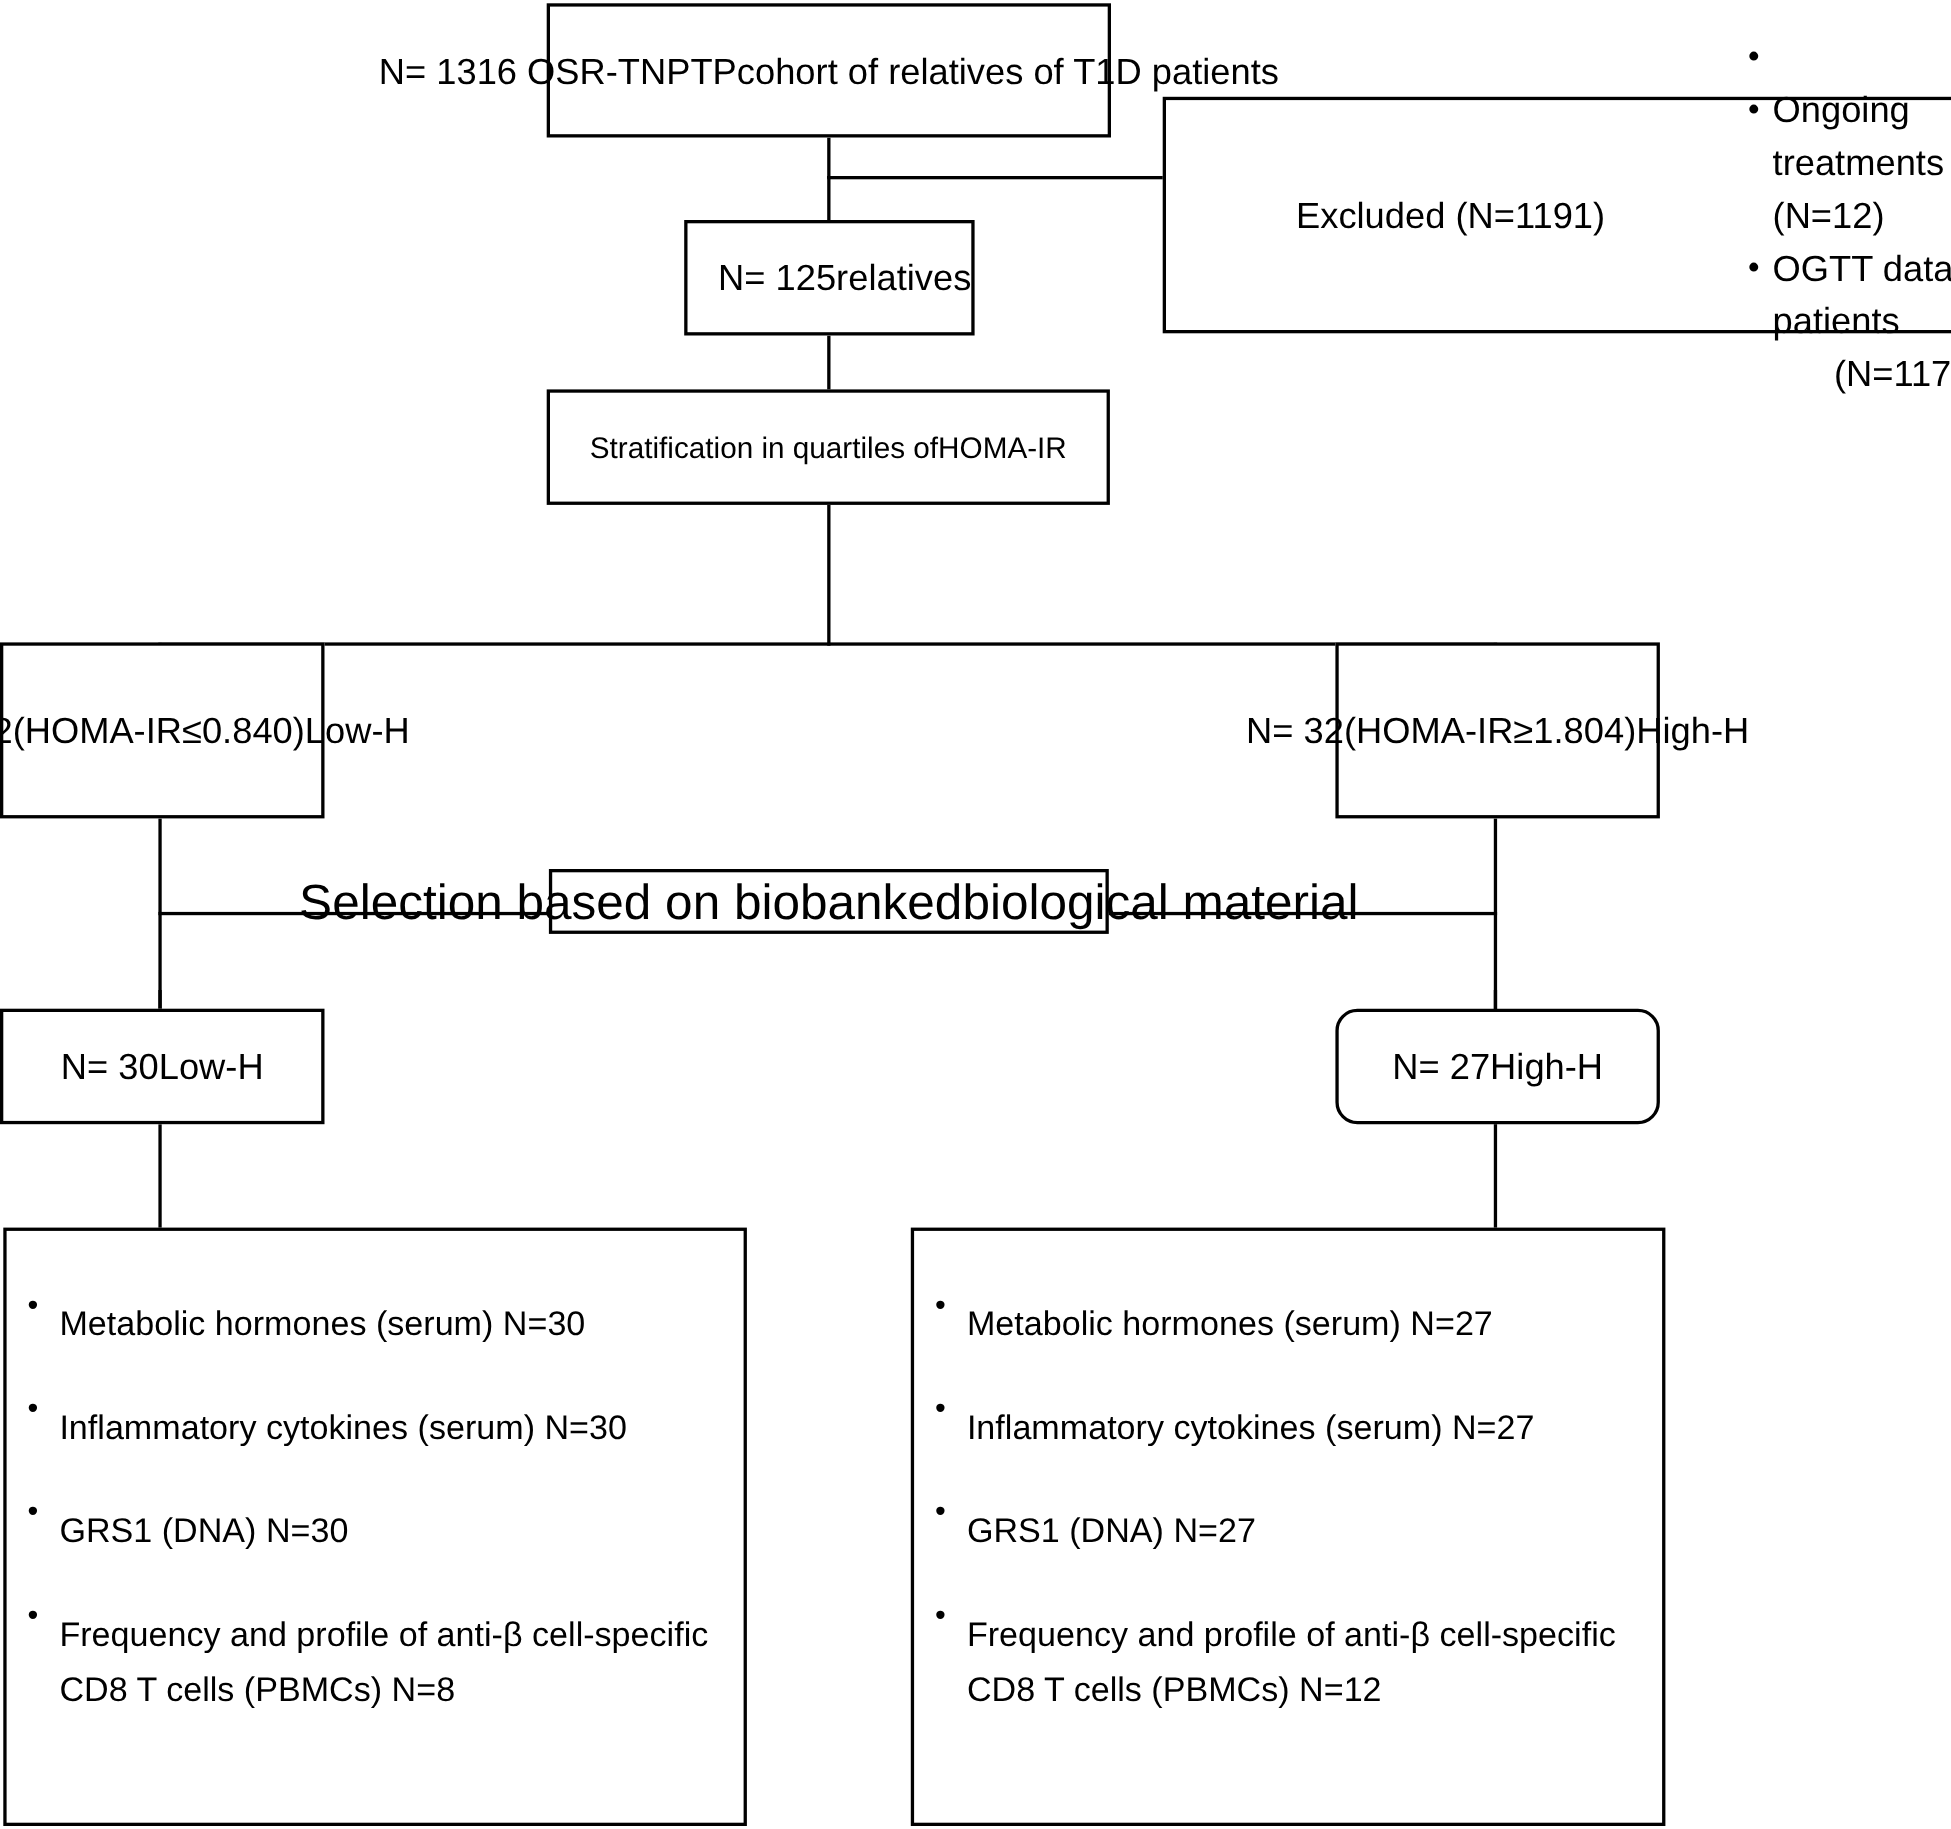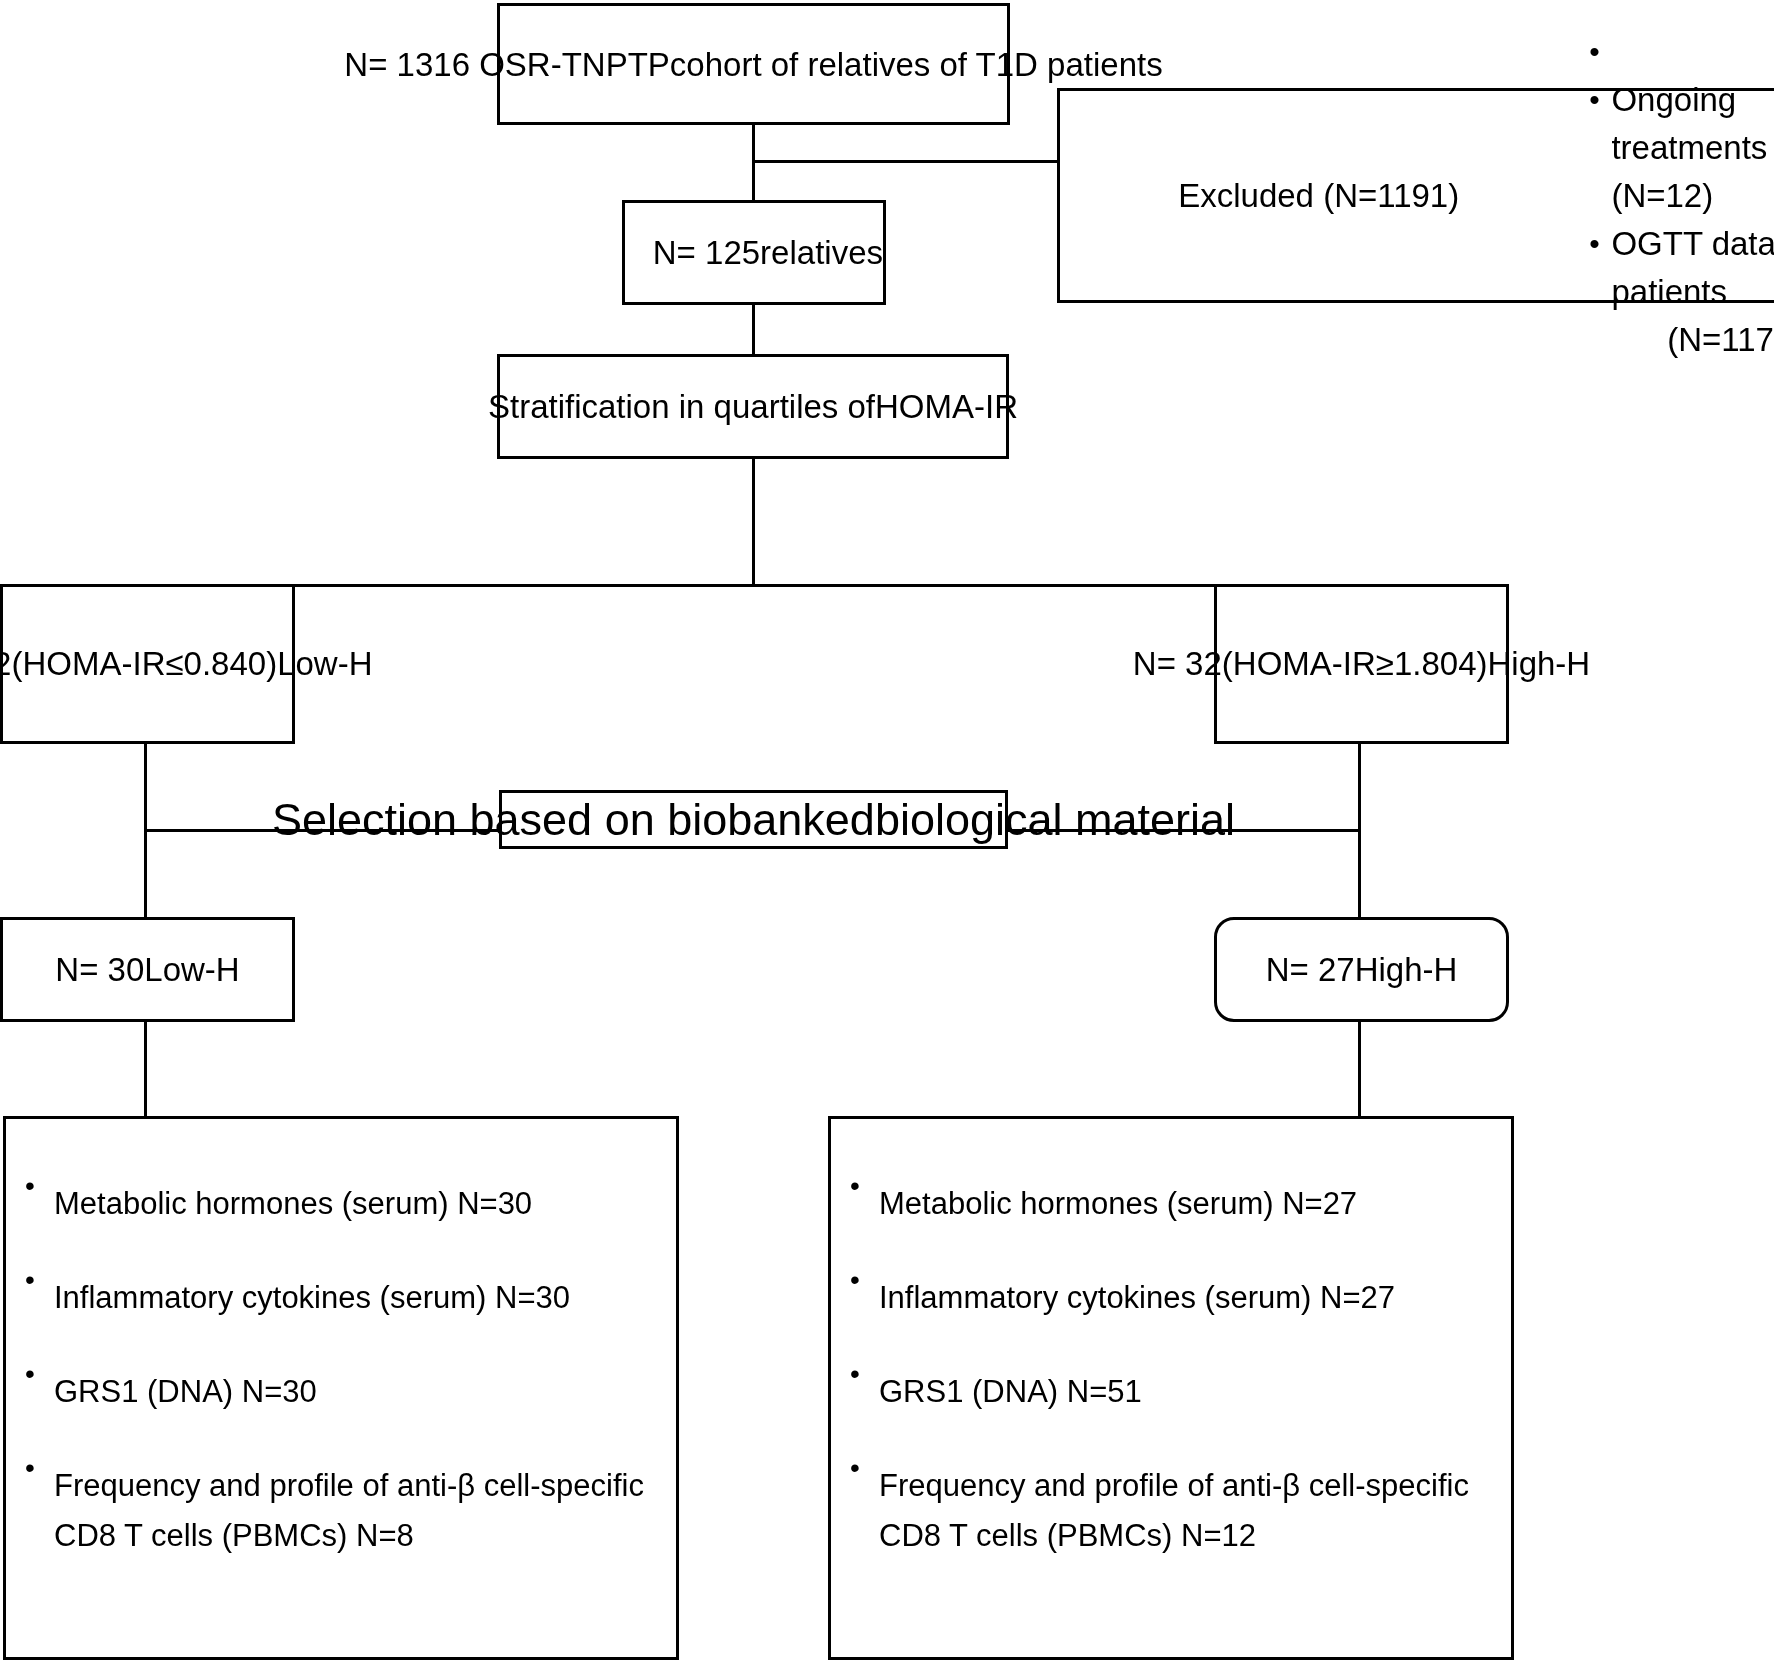--- a/index.html
+++ b/index.html
@@ -70,21 +70,21 @@
   }
   #box-excluded li .txt { display: block; }
   #box-excluded li .sub { display: block; text-align: center; }
 
   #box-relatives {
     left: 622px; top: 200px; width: 264px; height: 105px;
     font-size: 33px; line-height: 46px; justify-content: flex-end;
   }
   #box-strat {
     left: 497px; top: 354px; width: 512px; height: 105px;
-    font-size: 33px; line-height: 46px;
+    font-size: 27px; line-height: 46px;
   }
   #box-low32 {
     left: 0px; top: 584px; width: 295px; height: 160px;
     font-size: 33px; line-height: 48px;
   }
   #box-high32 {
     left: 1214px; top: 584px; width: 295px; height: 160px;
     font-size: 33px; line-height: 48px;
   }
   #box-selection {
@@ -250,21 +250,21 @@
       <li>
         <span class="bullet">•</span>
         <span class="txt"><span>Metabolic hormones (serum) N=27</span></span>
       </li>
       <li>
         <span class="bullet">•</span>
         <span class="txt"><span>Inflammatory cytokines (serum) N=27</span></span>
       </li>
       <li>
         <span class="bullet">•</span>
-        <span class="txt"><span>GRS1 (DNA) N=51</span></span>
+        <span class="txt"><span>GRS1 (DNA) N=27</span></span>
       </li>
       <li>
         <span class="bullet">•</span>
         <span class="txt">
           <span>Frequency and profile of anti-β cell-specific</span>
           <span class="l2">CD8 T cells (PBMCs) N=12</span>
         </span>
       </li>
     </ul>
   </div>

